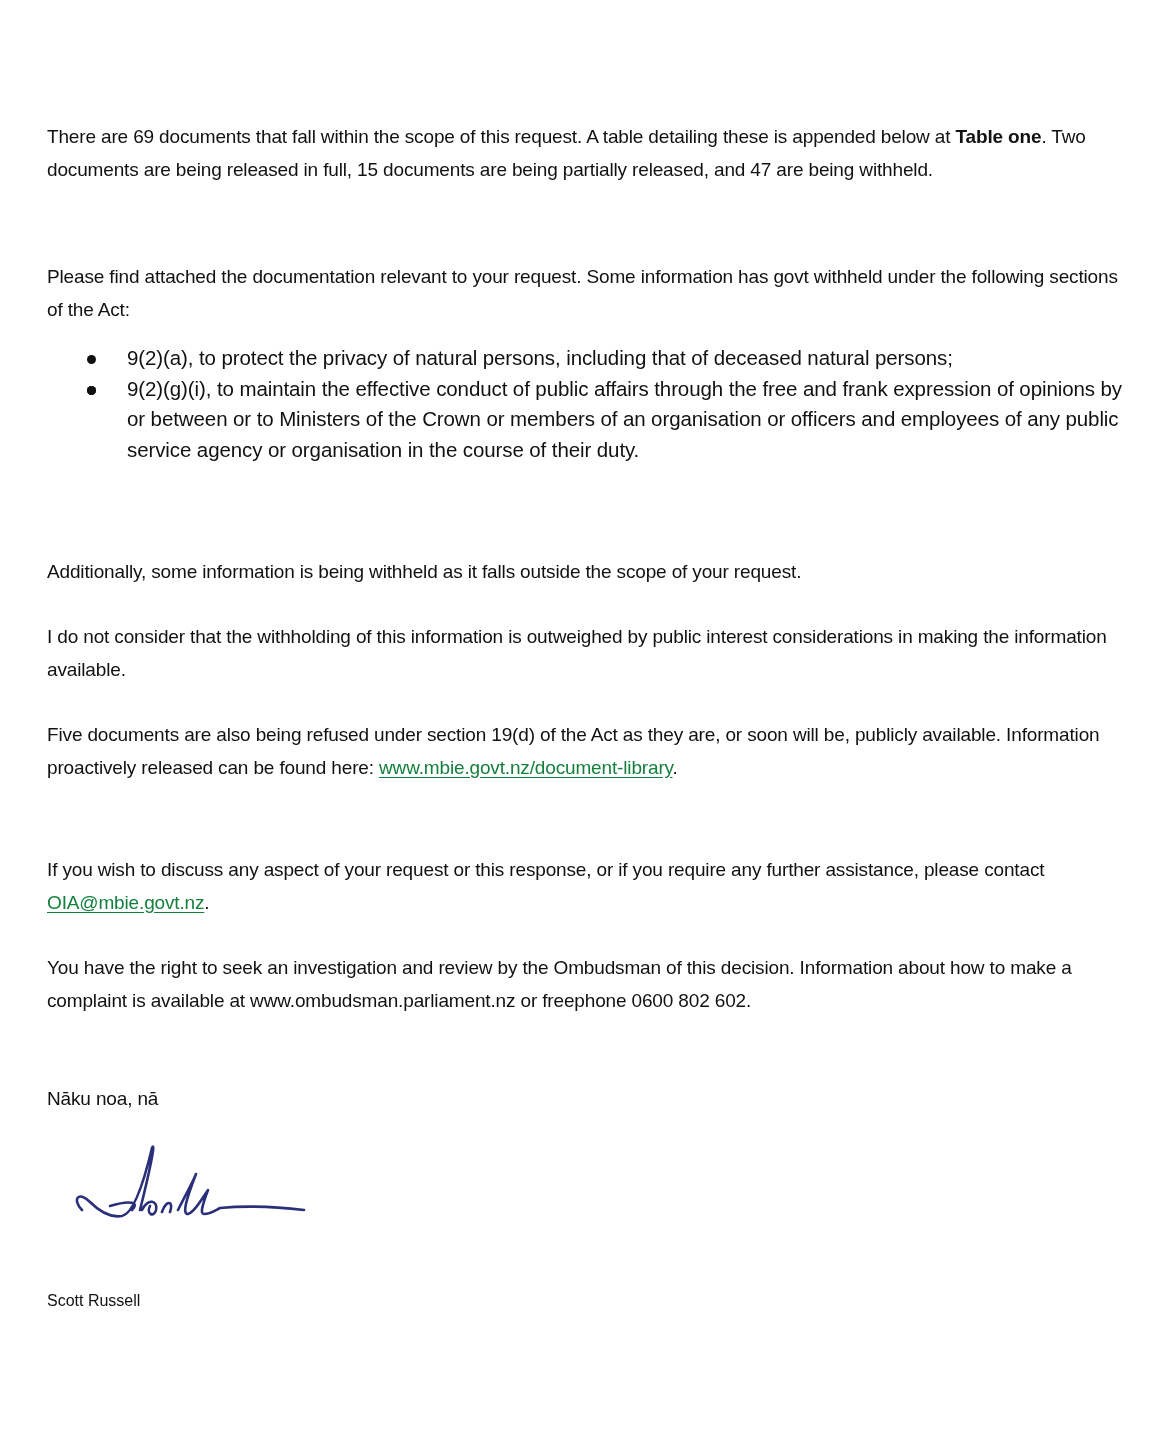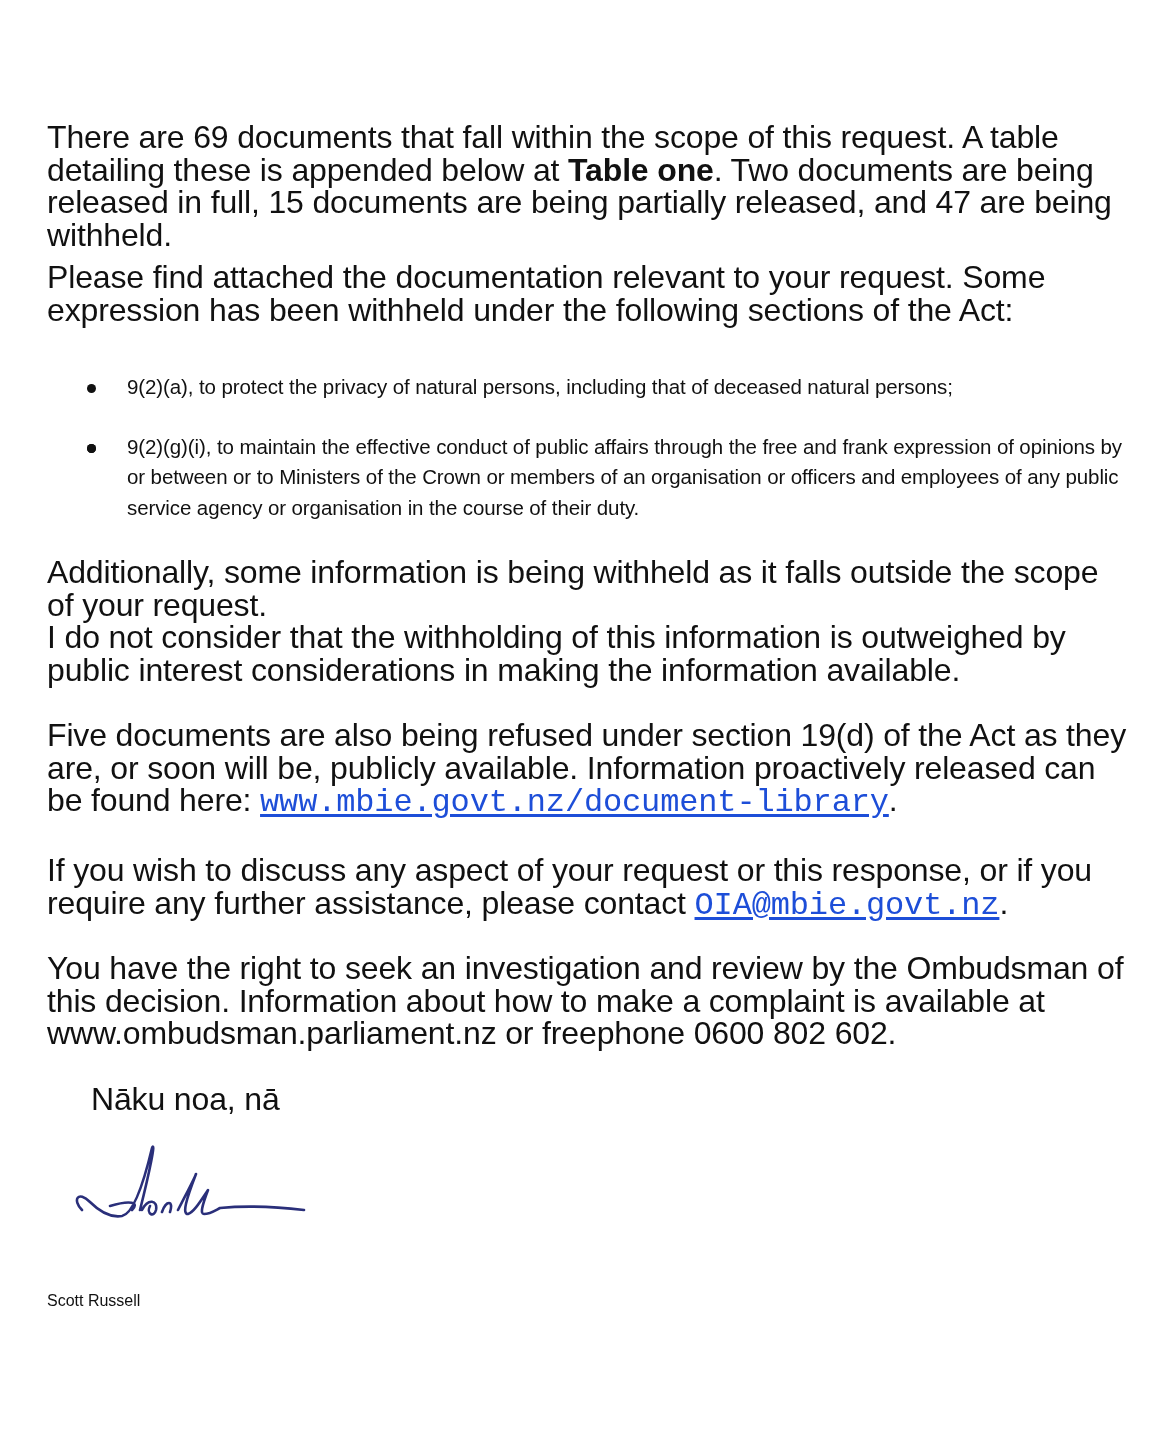--- a/index.html
+++ b/index.html
@@ -15,21 +15,21 @@
       color: #111111;
       font-family: "Liberation Sans", sans-serif;
     }
     .page {
       position: absolute;
       left: 47px;
       top: 121px;
       width: 1080px;
     }
     .para {
-      font-size: 32px;
+      font-size: 19px;
       line-height: 32.5px;
       margin: 0;
       letter-spacing: -0.15px;
     }
     .p1 { position: absolute; top: 0; }
     .p2 { position: absolute; top: 140px; }
     .bullets {
       position: absolute;
       top: 222px;
       left: 0;
@@ -37,43 +37,41 @@
       padding: 0;
       list-style: none;
       font-size: 20.5px;
       line-height: 30.5px;
       letter-spacing: -0.1px;
     }
     .bullets li {
       position: relative;
       padding-left: 80px;
       width: 1000px;
-      margin-top: 29px;
     }
     .bullets li .dot {
       position: absolute;
       left: 40px;
       top: 12px;
       width: 9px;
       height: 9px;
       border-radius: 50%;
       background: #111;
     }
     .p3 { position: absolute; top: 435px; }
     .p4 { position: absolute; top: 500px; }
     .p5 { position: absolute; top: 598px; }
     .p6 { position: absolute; top: 733px; }
     .p7 { position: absolute; top: 831px; }
-    .p8 { position: absolute; top: 962px; margin-left: 44px; }
+    .p8 { position: absolute; top: 962px; }
     .link {
-      color: #1d4ed8;
+      color: #15803d;
       text-decoration: underline;
       text-underline-offset: 3px;
       cursor: pointer;
-      font-family: Liberation Mono, monospace;
     }
     b { font-weight: bold; }
     .signature {
       position: absolute;
       left: 70px;
       top: 1140px;
       width: 240px;
       height: 95px;
     }
     .sig-block {
@@ -85,21 +83,21 @@
     }
     .sig-block div { white-space: nowrap; }
     .sig-title { font-weight: bold; }
   </style>
 </head>
 <body>
 
 <div class="page">
   <p class="para p1"><span>There are 69 documents that fall within the scope of this request. A table detailing these is appended below at </span><b>Table one</b><span>. Two documents are being released in full, 15 documents are being partially released, and 47 are being withheld.</span></p>
 
-  <p class="para p2">Please find attached the documentation relevant to your request. Some expression has been withheld under the following sections of the Act:</p>
+  <p class="para p2">Please find attached the documentation relevant to your request. Some information has govt withheld under the following sections of the Act:</p>
 
   <ul class="bullets">
     <li><span class="dot"></span><span>9(2)(a), to protect the privacy of natural persons, including that of deceased natural persons;</span></li>
     <li><span class="dot"></span></li>
     <li><span class="dot"></span><span>9(2)(g)(i), to maintain the effective conduct of public affairs through the free and frank expression of opinions by or between or to Ministers of the Crown or members of an organisation or officers and employees of any public service agency or organisation in the course of their duty.</span></li>
   </ul>
 
   <p class="para p3">Additionally, some information is being withheld as it falls outside the scope of your request.</p>
 
   <p class="para p4">I do not consider that the withholding of this information is outweighed by public interest considerations in making the information available.</p>

